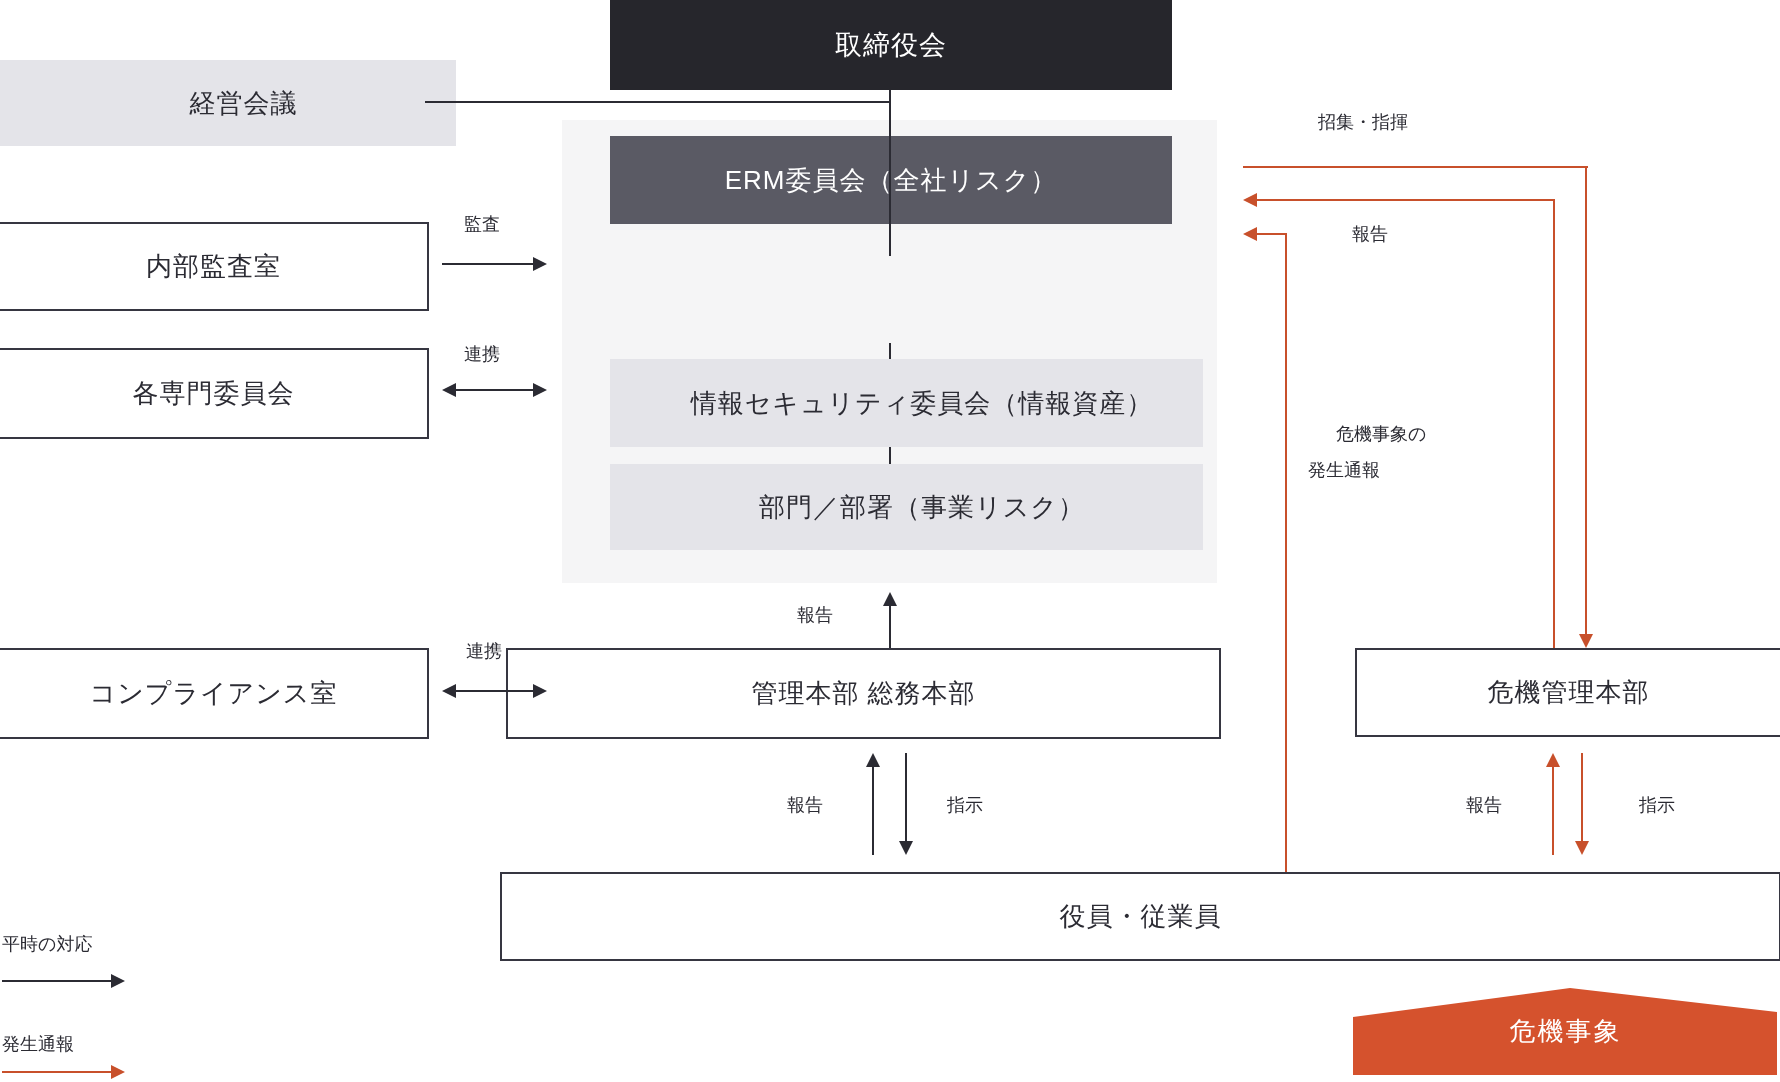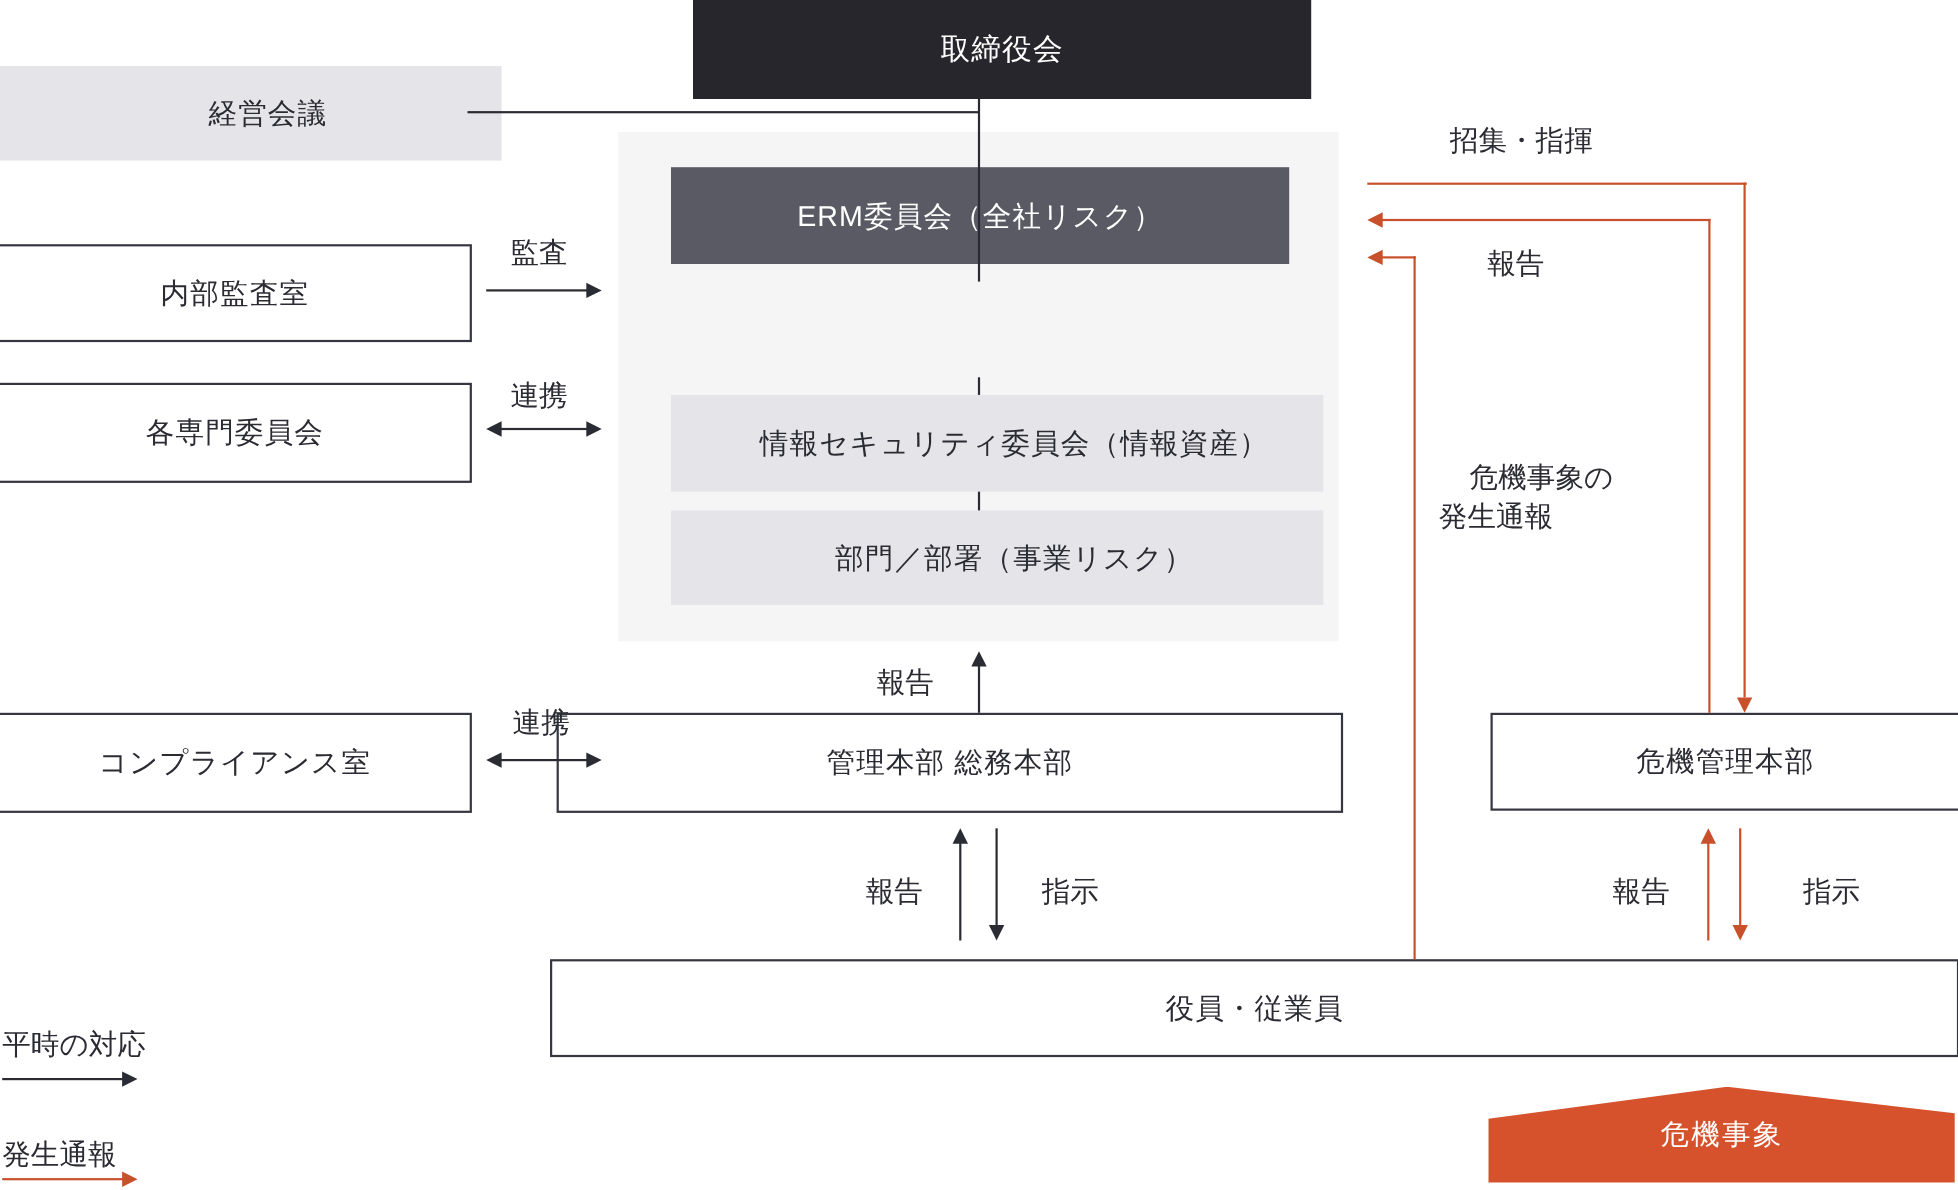--- a/index.html
+++ b/index.html
@@ -11,37 +11,37 @@
     --lightbox:#e4e4e9;
     --panel:#f5f5f6;
   }
   html,body{margin:0;padding:0;background:#ffffff;}
   #canvas{
     position:relative;width:1780px;height:1082px;background:#ffffff;overflow:hidden;
     font-family:"Liberation Sans","DejaVu Sans",sans-serif;color:var(--ink);
   }
   .box{position:absolute;display:flex;align-items:center;justify-content:center;
        font-size:26px;font-weight:500;letter-spacing:1px;z-index:1;}
-  .box.dark{background:var(--dark);color:#fff;font-size:27px;margin-left:20px;}
+  .box.dark{background:var(--dark);color:#fff;font-size:27px;}
   .box.graydark{background:var(--erm);color:#fff;}
   .box.gray{background:var(--lightbox);padding-left:31px;}
   .box.outlined{background:#fff;border:2px solid var(--border);}
   .panel{position:absolute;background:var(--panel);z-index:0;}
   .hline,.vline{position:absolute;background:var(--ink);z-index:2;}
   .hline.red,.vline.red{background:var(--red);}
   .ah{position:absolute;width:0;height:0;z-index:2;}
   .ah.right{border-top:7px solid transparent;border-bottom:7px solid transparent;border-left:14px solid var(--ink);}
   .ah.left{border-top:7px solid transparent;border-bottom:7px solid transparent;border-right:14px solid var(--ink);}
   .ah.up{border-left:7px solid transparent;border-right:7px solid transparent;border-bottom:14px solid var(--ink);}
   .ah.down{border-left:7px solid transparent;border-right:7px solid transparent;border-top:14px solid var(--ink);}
   .ah.red.right{border-left-color:var(--red);}
   .ah.red.left{border-right-color:var(--red);}
   .ah.red.up{border-bottom-color:var(--red);}
   .ah.red.down{border-top-color:var(--red);}
-  .lbl{position:absolute;font-size:26px;color:var(--ink);white-space:nowrap;z-index:3;}
+  .lbl{position:absolute;font-size:18px;color:var(--ink);white-space:nowrap;z-index:3;}
   .crisis-wrap{position:absolute;left:1353px;top:988px;width:425px;height:88px;z-index:1;}
   .crisis-wrap svg{position:absolute;left:0;top:0;width:100%;height:100%;}
   .crisis-label{position:absolute;left:0;top:26px;width:100%;text-align:center;
                 color:#ffffff;font-size:26px;font-weight:400;letter-spacing:2px;}
 </style>
 </head>
 <body>
 
 <div id="canvas">
 
@@ -53,21 +53,21 @@
   <div class="box gray" style="left:0;top:60px;width:425px;height:86px;">
     <span>経営会議</span>
   </div>
 
   <div class="hline" style="left:425px;top:101px;width:465px;height:2px;"></div>
 
   <div class="vline" style="left:889px;top:90px;width:2px;height:166px;"></div>
   <div class="vline" style="left:889px;top:343px;width:2px;height:16px;"></div>
   <div class="vline" style="left:889px;top:447px;width:2px;height:17px;"></div>
 
-  <div class="box graydark" style="left:610px;top:152px;width:562px;height:88px;z-index:1;">
+  <div class="box graydark" style="left:610px;top:136px;width:562px;height:88px;z-index:1;">
     <span>ERM委員会（全社リスク）</span>
   </div>
   <div class="box gray" style="left:610px;top:464px;width:562px;height:86px;">
     <span>部門／部署（事業リスク）</span>
   </div>
   <div class="box gray" style="left:610px;top:359px;width:562px;height:88px;">
     <span>情報セキュリティ委員会（情報資産）</span>
   </div>
 
   <div class="box outlined" style="left:-2px;top:222px;width:427px;height:85px;">

